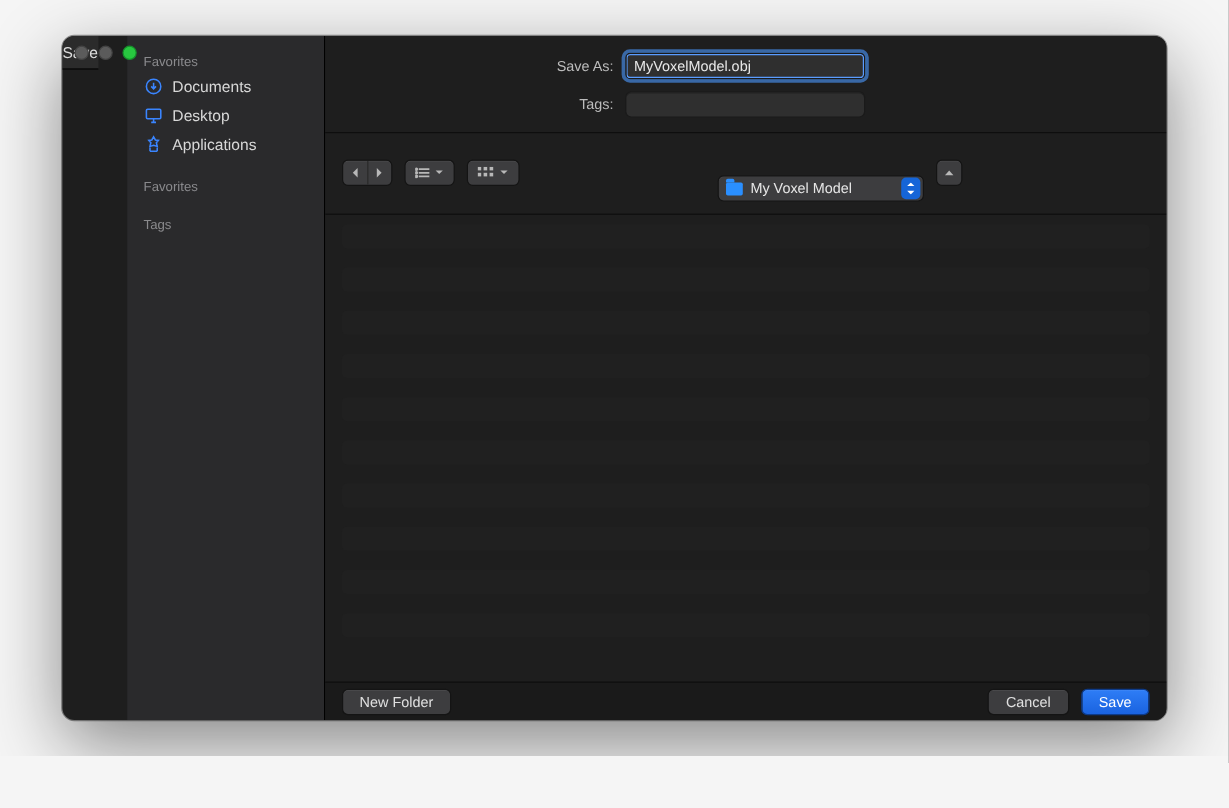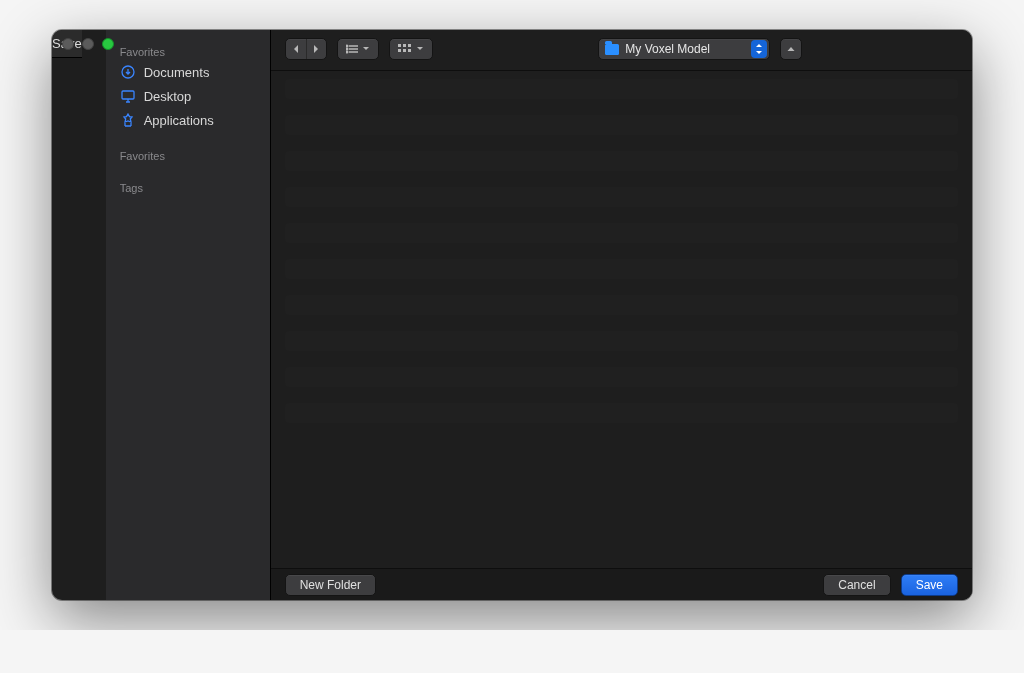--- a/index.html
+++ b/index.html
@@ -23,21 +23,21 @@
     .row { display: flex; align-items: center; justify-content: center; gap: 10px; margin-bottom: 10px; }
     .row-lbl { width: 220px; text-align: right; color: #bcbcbc; font-size: 12px; }
     .saveas-input { width: 200px; height: 22px; background: #2f2f2f; border: 1px solid #1a1a1a; outline: 3px solid #3968a6; box-shadow: 0 0 0 1px #5a9cff inset, 0 0 0 1px #2b4a6e; border-radius: 4px; color: #e8e8e8; font-size: 12px; padding: 0 6px; }
     .tags-input { width: 200px; height: 22px; background: #2f2f2f; border: 1px solid #1a1a1a; border-radius: 5px; color: #e8e8e8; font-size: 12px; padding: 0 6px; box-shadow: inset 0 1px 0 rgba(0,0,0,0.3); }
     .toolbar { display: flex; align-items: center; padding: 8px 14px 10px; gap: 10px; border-bottom: 1px solid #0e0e0e; }
     .seg { display: inline-flex; background: #3d3d3f; border-radius: 5px; border: 1px solid #141414; height: 22px; overflow: hidden; box-shadow: 0 0.5px 0 rgba(255,255,255,0.08) inset; }
     .seg button { background: transparent; border: none; width: 20px; display: flex; align-items: center; justify-content: center; color: #b8b8b8; cursor: default; font-size: 11px; }
     .seg button + button { border-left: 1px solid #2a2a2a; }
     .seg.single button { width: auto; padding: 0 8px; gap: 4px; }
     .spacer { flex: 1; }
-    .folder-dd { display: inline-flex; align-items: center; height: 22px; background: #3d3d3f; border-radius: 5px; border: 1px solid #141414; padding: 0 2px 0 6px; gap: 6px; color: #e6e6e6; font-size: 12px; cursor: default; min-width: 172px; position: relative; box-shadow: 0 0.5px 0 rgba(255,255,255,0.08) inset; }
+    .folder-dd { display: inline-flex; align-items: center; height: 22px; background: #3d3d3f; border-radius: 5px; border: 1px solid #141414; padding: 0 2px 0 6px; gap: 6px; color: #e6e6e6; font-size: 12px; cursor: default; min-width: 172px; position: relative; box-shadow: 0 0.5px 0 rgba(255,255,255,0.08) inset; margin-top: 27px; }
     .folder-dd .fld-icon { width: 14px; height: 11px; background: #2a8fff; border-radius: 1.5px; position: relative; }
     .folder-dd .fld-icon::before { content: ""; position: absolute; top: -3px; left: 0; width: 7px; height: 3px; background: #2a8fff; border-radius: 1.5px 1.5px 0 0; }
     .dd-arrows { margin-left: auto; width: 16px; height: 18px; background: #1565d8; border-radius: 4px; display: flex; flex-direction: column; align-items: center; justify-content: center; gap: 0; }
     .dd-arrows svg { width: 8px; height: 5px; }
     .square-btn { width: 22px; height: 22px; background: #3d3d3f; border: 1px solid #141414; border-radius: 5px; display: flex; align-items: center; justify-content: center; color: #b8b8b8; cursor: default; box-shadow: 0 0.5px 0 rgba(255,255,255,0.08) inset; }
     .search { width: 134px; height: 22px; background: #2f2f2f; border: 1px solid #141414; border-radius: 5px; display: flex; align-items: center; padding: 0 6px; gap: 6px; box-shadow: inset 0 1px 2px rgba(0,0,0,0.4); }
     .search input { flex: 1; background: transparent; border: none; outline: none; color: #ddd; font-size: 12px; }
     .search input::placeholder { color: #7a7a7a; }
     .filelist { flex: 1; overflow-y: auto; padding: 8px 14px; min-height: 0; }
     .filelist::-webkit-scrollbar { width: 0; }
@@ -96,20 +96,32 @@
         </span>
         <span>Applications</span>
       </div>
 
       <div class="sb-heading" style="margin-top:12px;">Favorites</div>
       <div class="sb-heading" style="margin-top:12px;">Tags</div>
     </div>
 
     <div class="main">
 
+      <div class="form">
+        <div class="row">
+          <div class="row-lbl">Save As:</div>
+          <input class="saveas-input" type="text" value="MyVoxelModel.obj" style="">
+          <div style="width:220px;"></div>
+        </div>
+        <div class="row" style="margin-bottom:0;">
+          <div class="row-lbl">Tags:</div>
+          <input class="tags-input" type="text" value="" style="">
+          <div style="width:220px;"></div>
+        </div>
+      </div>
 
       <div class="toolbar">
         <div class="seg">
           <button>
             <svg width="8" height="10" viewBox="0 0 8 10" fill="currentColor">
                 <path d="M6 1 2 5l4 4z"></path>
               </svg>
           </button>
           <button>
             <svg width="8" height="10" viewBox="0 0 8 10" fill="currentColor">

